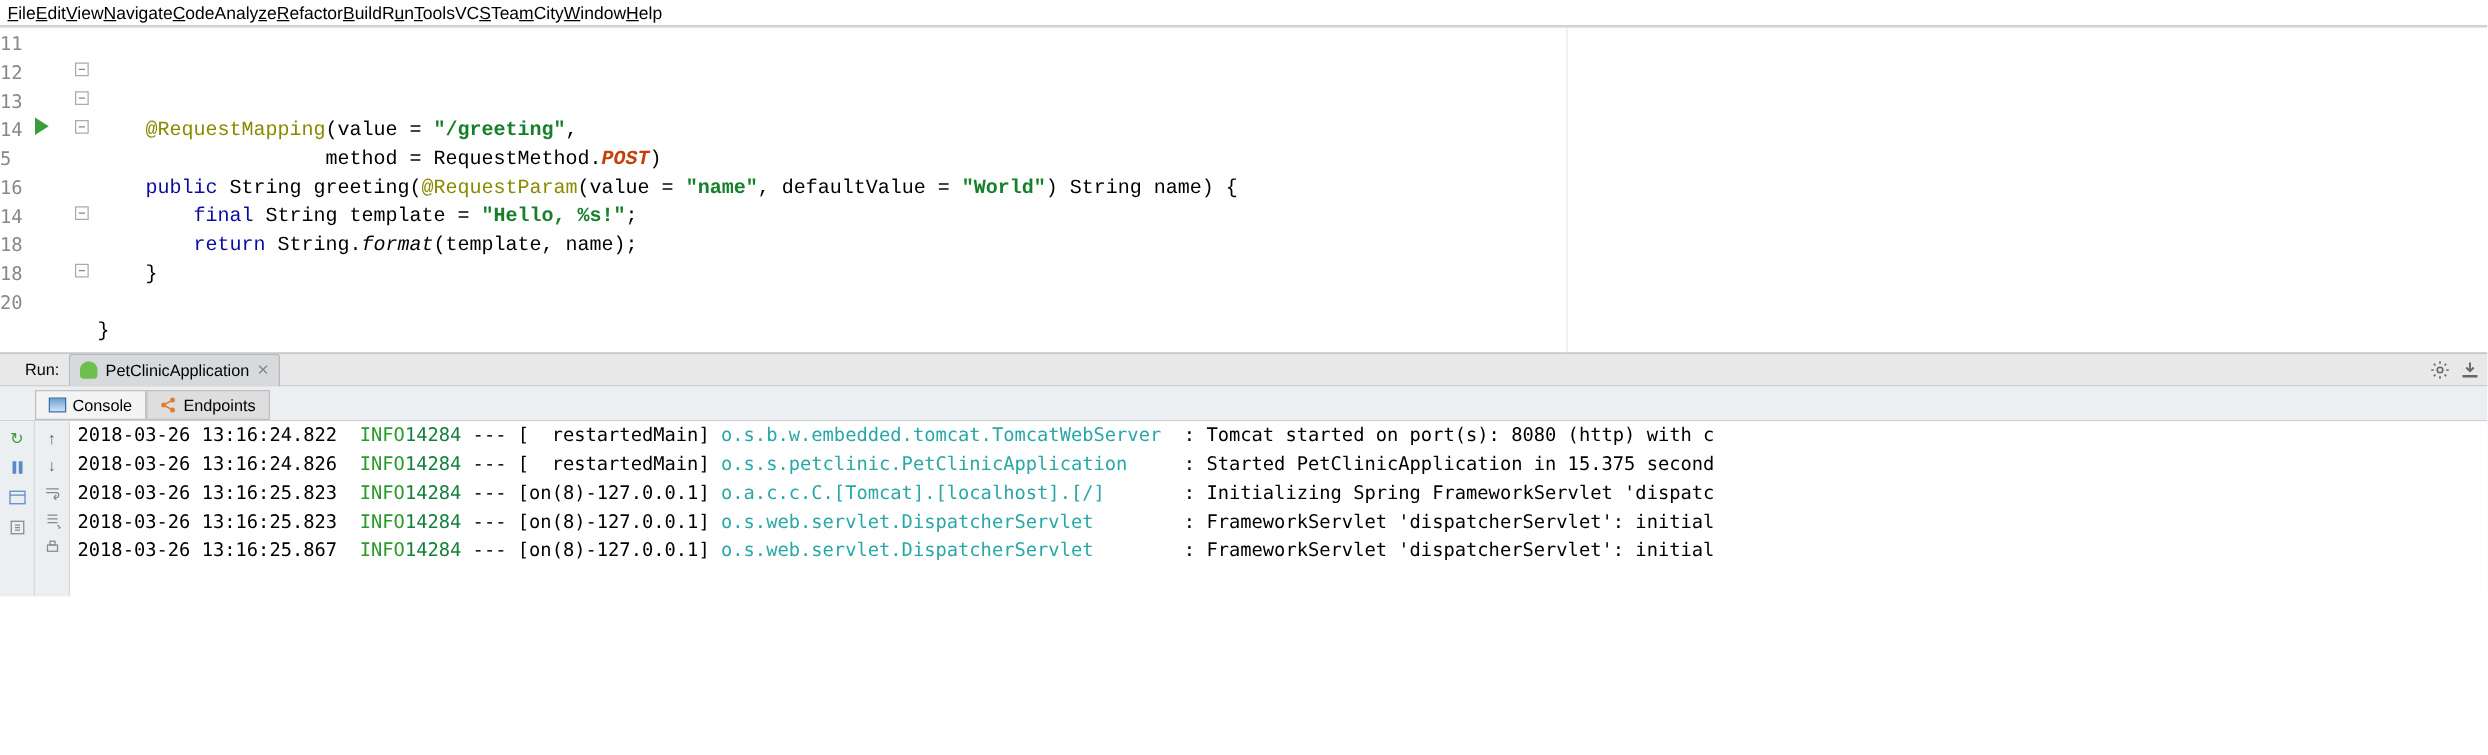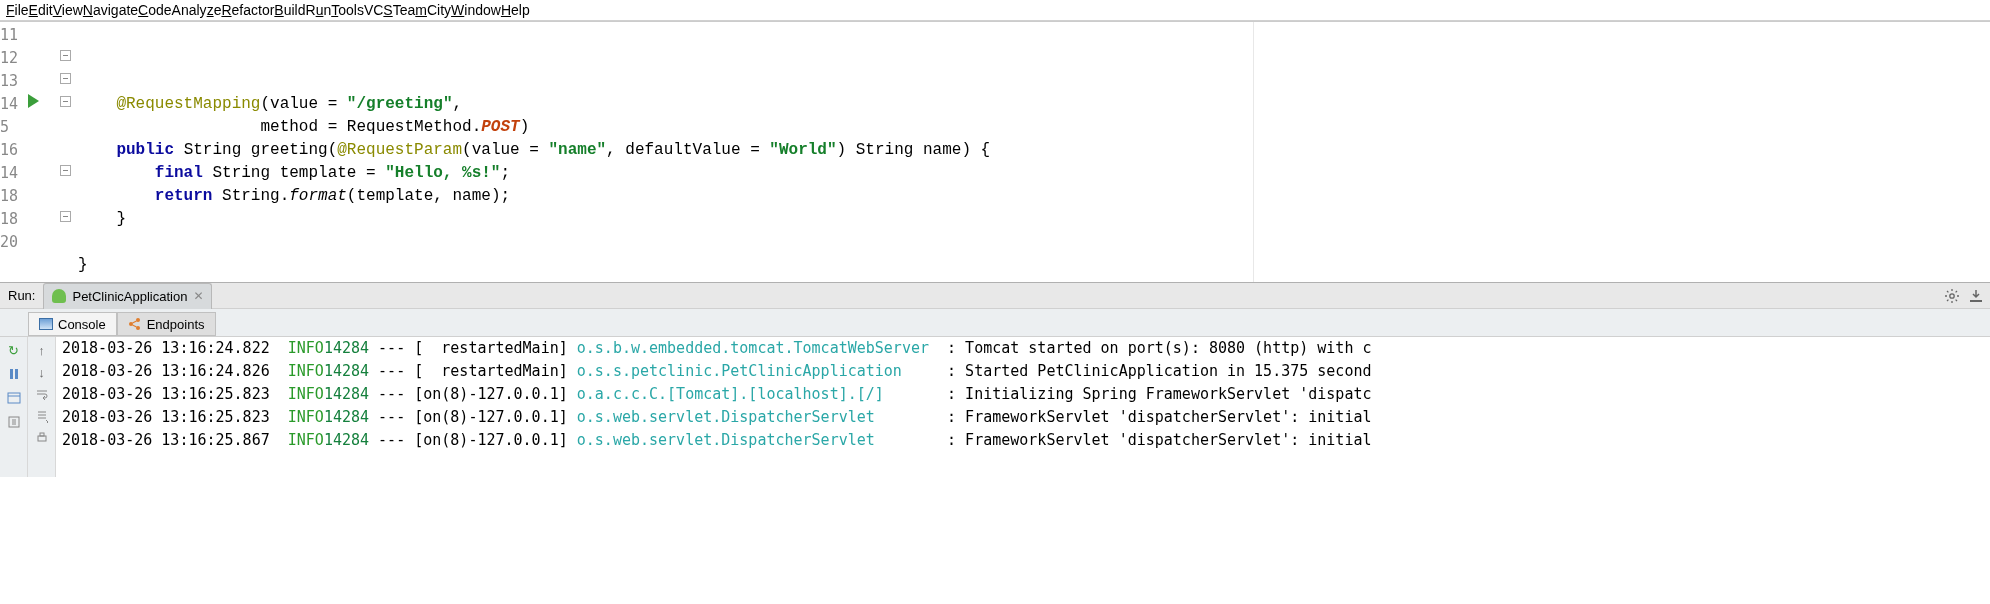--- a/index.html
+++ b/index.html
@@ -7,31 +7,31 @@
   .menubar { display: flex; padding: 2px 6px; border-bottom: 1px solid #d0d0d0; font-size: 14px; }
   .menubar span { cursor: default; }
   .menubar u { text-decoration: underline; }
   .editor-area { position: relative; height: 260px; display: flex; }
   .gutter-nums { width: 28px; color: #888; font-family: Consolas, monospace; font-size: 15px; line-height: 23px; padding-top: 2px; }
   .gutter-icons { width: 50px; position: relative; }
   .fold-icon { position: absolute; width: 11px; height: 11px; border: 1px solid #aaa; background: #fff; left: 32px; }
   .fold-icon::before { content:""; position:absolute; left:2px; right:2px; top:4px; border-top:1px solid #888; }
   .run-icon { position:absolute; left:0; top:72px; width:0; height:0; border-top:7px solid transparent; border-bottom:7px solid transparent; border-left:11px solid #3b9e3b; }
   .code { font-family: Consolas, "Courier New", monospace; font-size: 16px; line-height: 23px; white-space: pre; padding-top: 2px; flex:1; position:relative; }
-  .kw { color: #0b0b9e; font-weight: bold; }
+  .kw { color: #0b0b9e; font-weight: normal; }
   .ann { color: #8a8a00; }
   .str { color: #157f2a; font-weight: bold; }
   .em { color: #c2410c; font-style: italic; font-weight: bold; }
   .it { font-style: italic; }
   .cur-line { position:absolute; left:0; right:0; height:23px; background:#fffce4; z-index:-1; }
   .editor-right-margin { position:absolute; top:0; bottom:0; left:1175px; border-left:1px solid #e8e8e8; }
   .editor-wrap { border-top:1px solid #ccc; position:relative; }
   .run-panel { border-top:1px solid #b0b0b0; background:#eceff1; }
   .run-header { display:flex; align-items:center; height:26px; background:#e8e8e8; border-bottom:1px solid #d0d0d0; position:relative; }
-  .run-label { padding:0 8px 0 8px; }
+  .run-label { padding:0 8px 0 20px; }
   .run-tab { display:flex; align-items:center; gap:6px; background:#d7dadc; border:1px solid #b8b8b8; border-bottom:none; height:26px; padding:0 8px; border-radius:3px 3px 0 0; }
   .run-tab .sp-icon { width:14px; height:14px; background:#6fbf4f; border-radius:7px 7px 3px 3px; position:relative; }
   .run-tab .close-x { color:#888; font-size:12px; }
   .run-header-right { position:absolute; right:6px; display:flex; gap:8px; align-items:center; }
   .gear-icon svg, .dl-icon svg { display:block; }
   .run-subtabs { display:flex; align-items:flex-end; height:28px; background:#eceff1; padding-left:28px; border-bottom:1px solid #d0d0d0; }
   .subtab { display:flex; align-items:center; gap:5px; padding:3px 10px; border:1px solid #c0c0c0; background:#f4f4f4; height:24px; font-size:13px; }
   .subtab.active { background:#dedede; }
   .subtab .con-ic { width:14px; height:12px; border:1px solid #3b6ea5; background:linear-gradient(#6ea0d6,#cfe3f7); }
   .subtab .ep-ic { width:14px; height:14px; }

